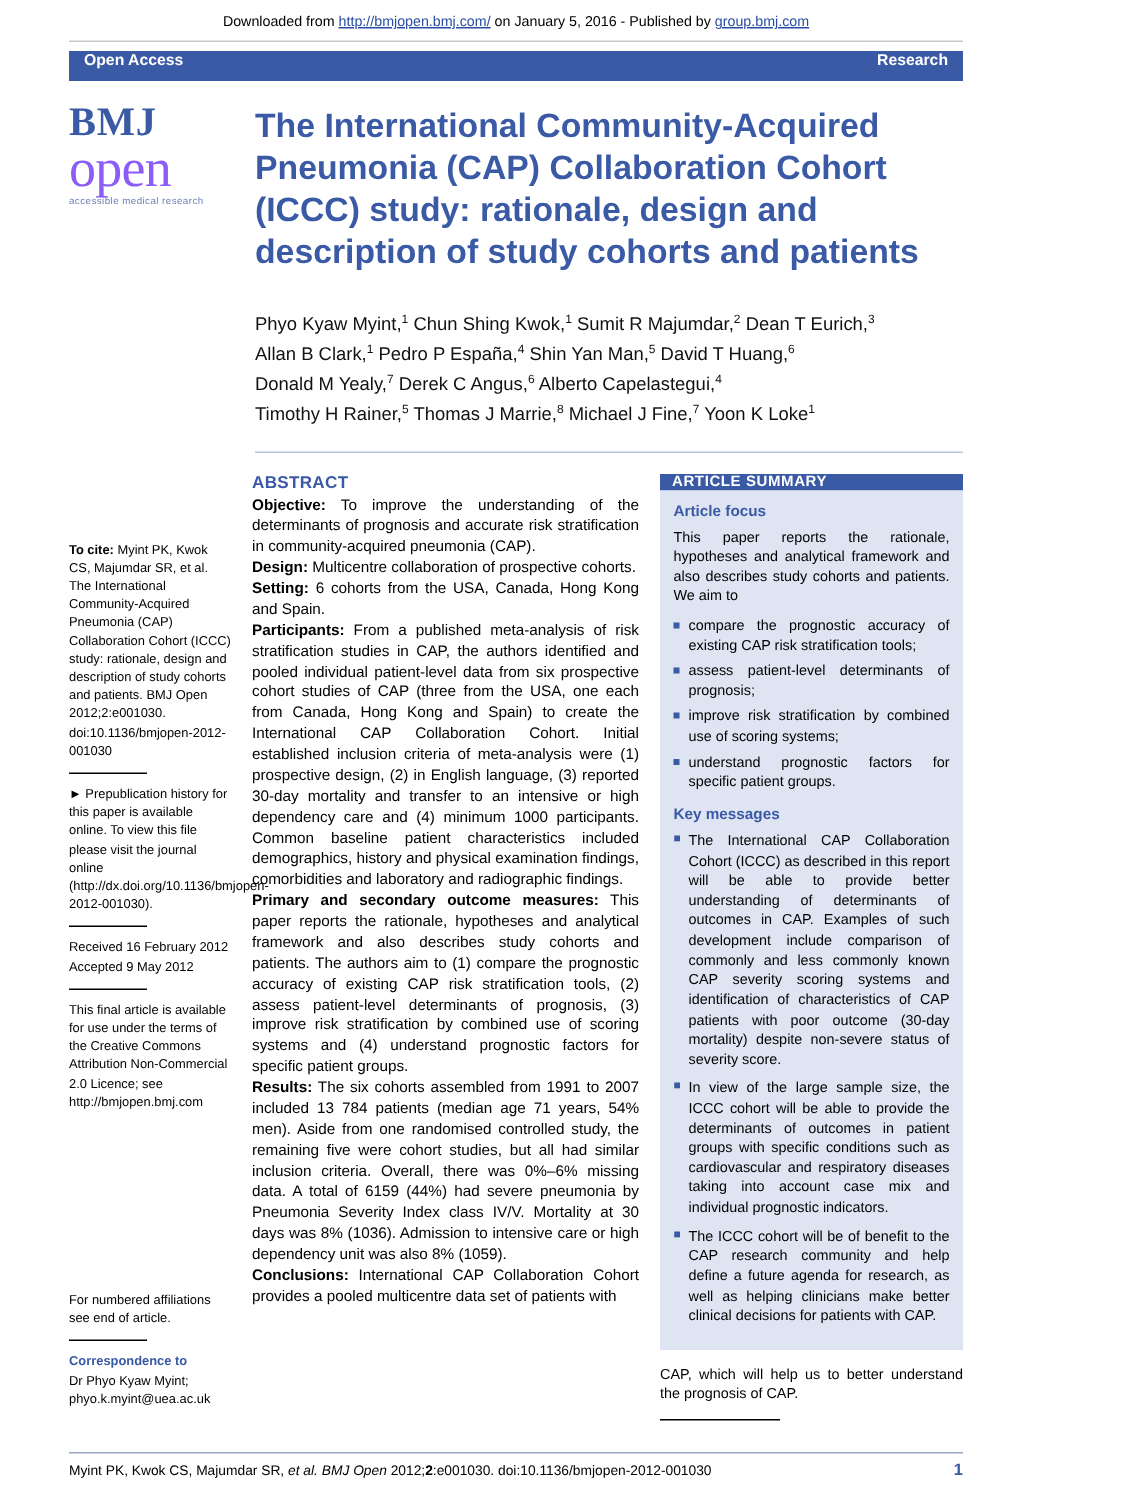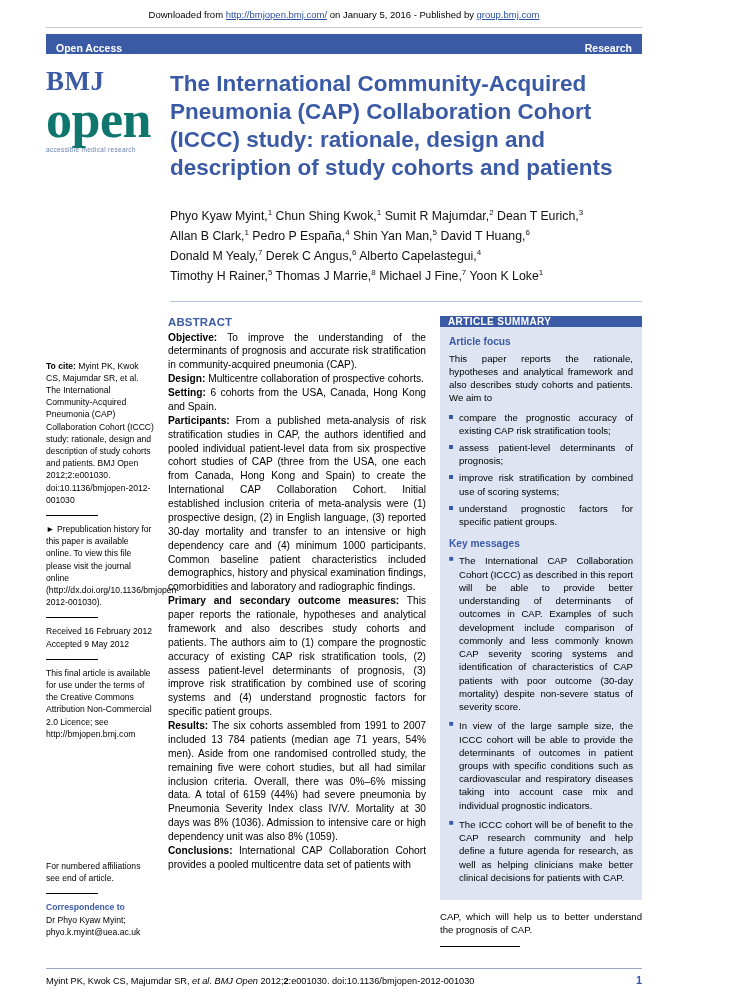--- a/index.html
+++ b/index.html
@@ -38,21 +38,21 @@
     margin: 0 46px;
   }
 
   
   .oa-strip {
     margin: 6px 46px 0 46px;
     background: #3b5aa6;
     color: #ffffff;
     height: 20px;
     display: flex;
-    align-items: flex-end;
+    align-items: flex-start;
     justify-content: space-between;
     padding: 0 10px;
     box-sizing: border-box;
     font-size: 10.5px;
     font-weight: bold;
   }
 
   
   .title-block {
     margin: 0 46px;
@@ -66,24 +66,24 @@
   }
   .bmj-word {
     color: #3b5aa6;
     font-family: "Liberation Serif", serif;
     font-weight: bold;
     font-size: 27px;
     letter-spacing: 0.5px;
     line-height: 1;
   }
   .open-word {
-    color: #0f766e;
+    color: #8b5cf6;
     font-family: "Liberation Serif", serif;
-    font-weight: bold;
-    font-size: 52px;
+    font-weight: normal;
+    font-size: 36px;
     line-height: 0.95;
     letter-spacing: -0.5px;
   }
   .logo-sub {
     font-size: 6.5px;
     color: #6b7fb5;
     letter-spacing: 0.3px;
     margin-top: 2px;
   }
   .title-col {

